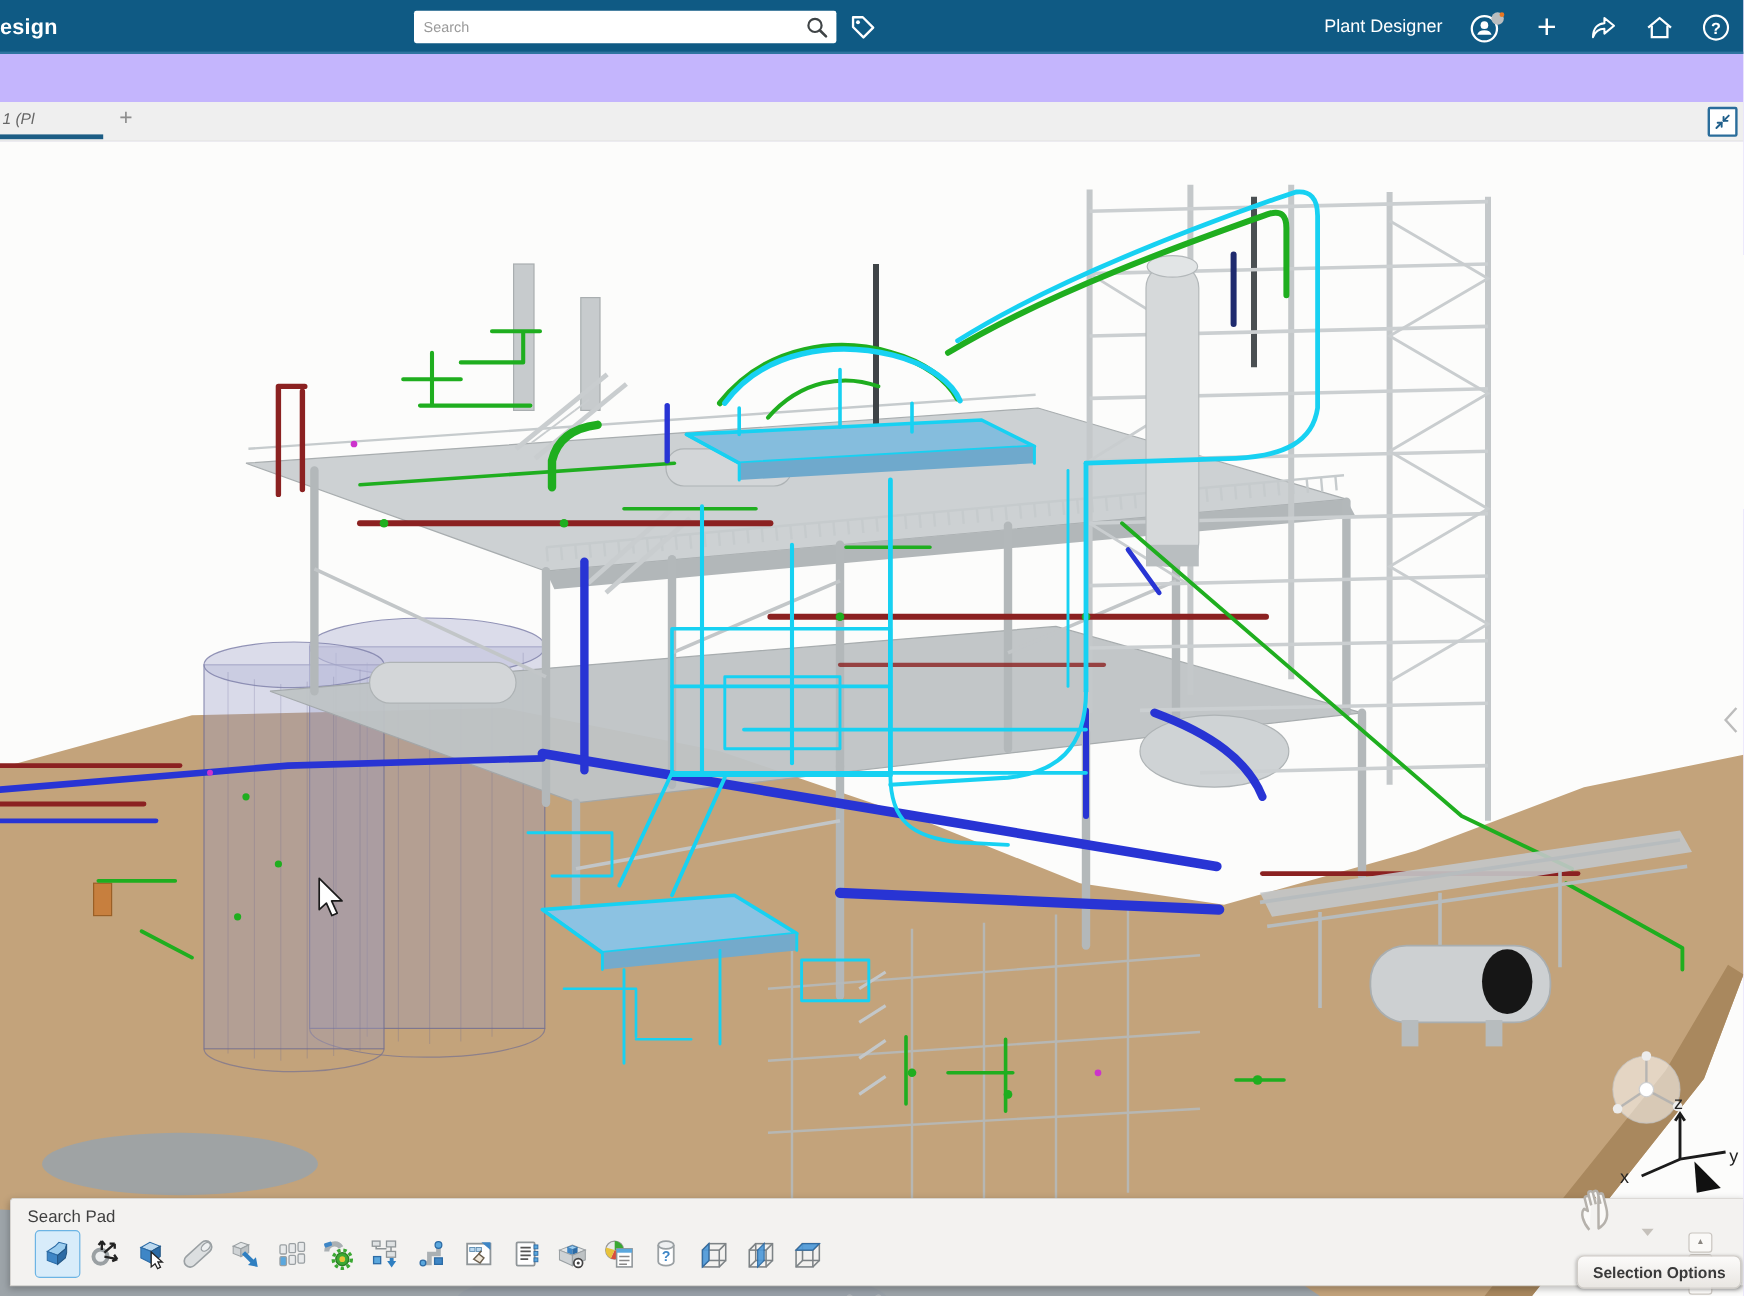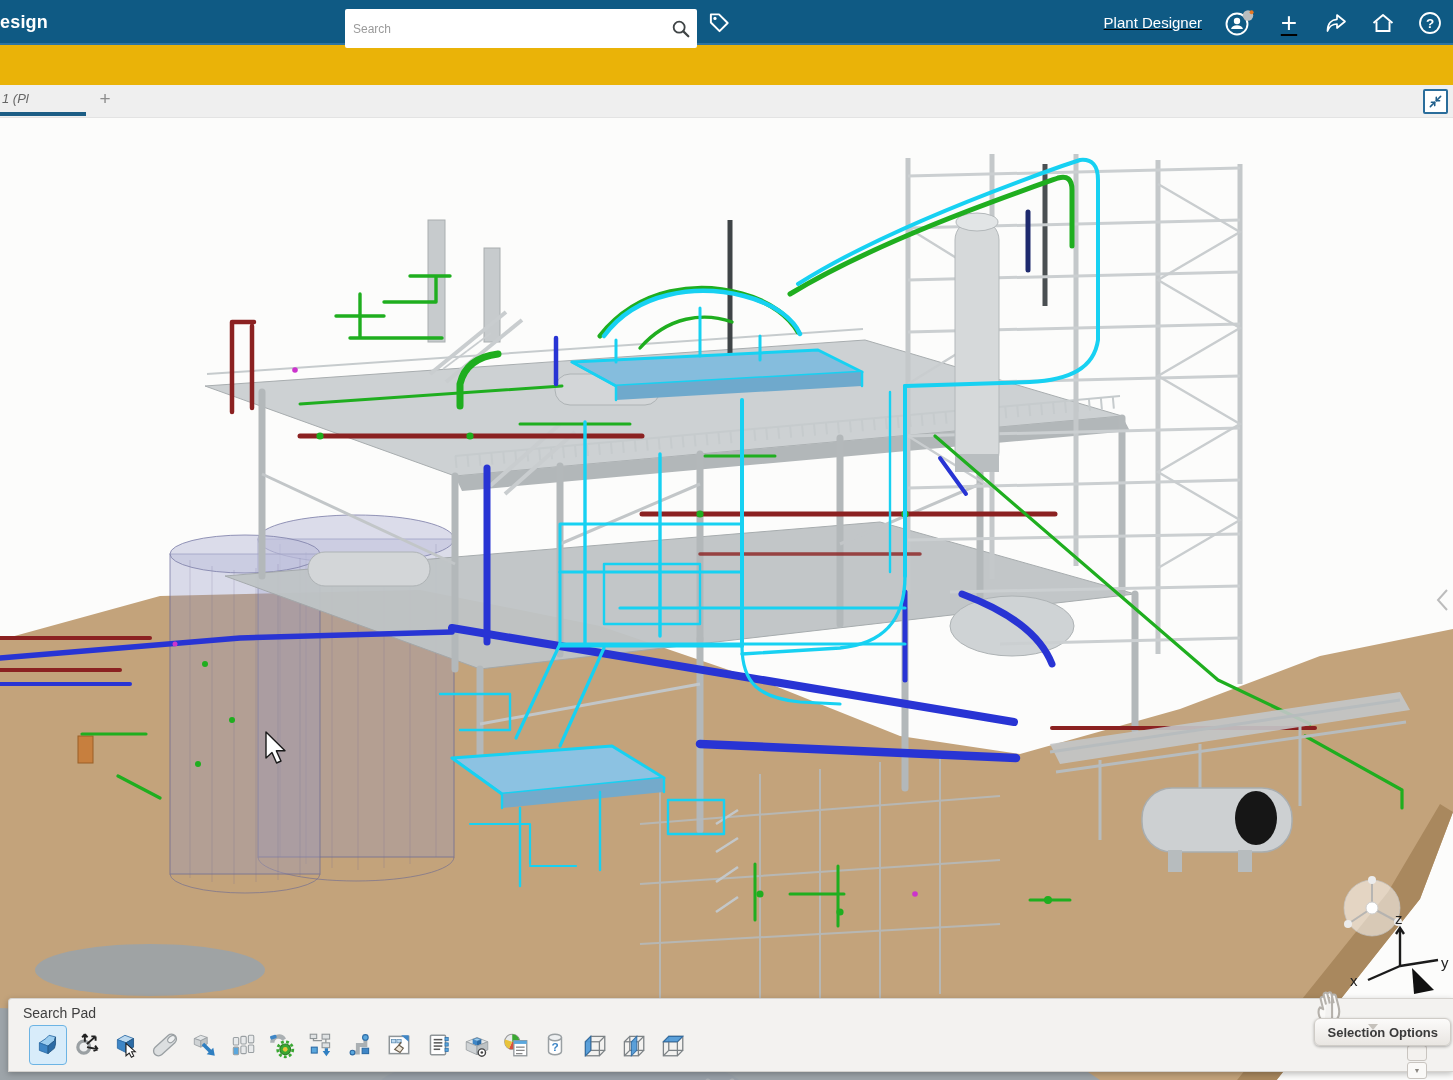--- a/index.html
+++ b/index.html
@@ -1,27 +1,27 @@
 <!DOCTYPE html>
 <html><head>
 <meta charset="utf-8">
 <style>
   * { margin:0; padding:0; box-sizing:border-box; }
   body { font-family:"Liberation Sans", sans-serif; background:#fff; }
-  .app { position:relative; width:1453px; height:1080px; overflow:hidden; background:#eab308; }
+  .app { position:relative; width:1453px; height:1080px; overflow:hidden; background:#c4b5fd; }
 
   
   .header { position:relative; height:45px; background:#0f5a84; border-bottom:2px solid #2e74a0; }
   .brand { position:absolute; left:0; top:12px; color:#fff; font-size:18px; font-weight:bold; letter-spacing:.2px; }
-  .search-wrap { position:absolute; left:345px; top:9px; width:352px; height:39px; background:#fff; border-radius:2px; display:flex; align-items:center; }
+  .search-wrap { position:absolute; left:345px; top:9px; width:352px; height:27px; background:#fff; border-radius:2px; display:flex; align-items:center; }
   .search-input { flex:1; border:none; outline:none; background:transparent; font-size:12px; color:#333; padding:0 8px; font-family:"Liberation Sans",sans-serif; }
   .search-input::placeholder { color:#9a9a9a; }
   .search-glass { width:22px; height:22px; margin-right:5px; cursor:pointer; flex:none; }
   .tag-btn { position:absolute; left:706px; top:9px; width:26px; height:27px; cursor:pointer; }
-  .hdr-right { position:absolute; right:10px; top:0; height:45px; display:flex; align-items:center; gap:21px;text-decoration:underline; }
+  .hdr-right { position:absolute; right:10px; top:0; height:45px; display:flex; align-items:center; gap:21px; }
   .hdr-user-label { color:#fff; font-size:15px; }
   .hdr-icon { position:relative; width:26px; height:26px; display:flex; align-items:center; justify-content:center; cursor:pointer; }
   .plus-glyph { color:#fff; font-size:28px; font-weight:300; line-height:26px; }
 
   
   .tabbar { position:relative; height:33px; background:#efefef; border-bottom:1px solid #e3e3e3;margin-top:40px; }
   .tab { position:absolute; left:0; top:0; height:29px; padding:6px 6px 0 2px; font-size:13px; font-style:italic; color:#666; cursor:pointer; }
   .tab-underline { position:absolute; left:0; top:27px; width:86px; height:4px; background:#1c5d85; }
   .new-tab { position:absolute; left:94px; top:3px; width:22px; height:22px; color:#8d8d8d; font-size:19px; font-weight:300; text-align:center; line-height:22px; cursor:pointer; }
   .collapse-btn { position:absolute; right:5px; top:4px; width:25px; height:25px; background:#fff; border:2px solid #2a6d9b; border-radius:2px; cursor:pointer; display:flex; align-items:center; justify-content:center; padding:0; }
@@ -39,21 +39,21 @@
   .tool { width:38px; height:40px; background:transparent; border:1px solid transparent; border-radius:4px;
     display:flex; align-items:center; justify-content:center; cursor:pointer; padding:0; }
   .tool.selected { background:#d8ecfa; border-color:#6cb4e4; }
   .tool svg { width:28px; height:28px; }
   .pad-scrollbar { position:absolute; right:24px; top:28px; width:22px; display:flex; flex-direction:column; gap:1px; }
   .sb-btn { width:20px; height:17px; background:#faf9f7; border:1px solid #c9c5c0; border-radius:3px;
     font-size:7px; color:#8a8680; display:flex; align-items:center; justify-content:center; cursor:pointer; padding:0; }
   .sb-thumb { width:20px; height:16px; background:#f3f1ee; border:1px solid #c9c5c0; border-radius:3px; cursor:pointer; }
 
   
-  .sel-opts { position:absolute; right:2px; top:900px; height:28px; display:flex; align-items:center; padding:0 12px;
+  .sel-opts { position:absolute; right:2px; top:928px; height:28px; display:flex; align-items:center; padding:0 12px;
     background:linear-gradient(#fcfbfa,#e9e6e2); border:1px solid #cfccc7; border-radius:6px;
     box-shadow:0 1px 3px rgba(0,0,0,.3); cursor:pointer;text-align:right; }
   .sel-opts-label { font-size:13px; font-weight:bold; color:#3a3a3a; white-space:nowrap; }
   .sel-opts-arrow { position:absolute; left:1368px; top:906px; width:0; height:0;
     border-left:5px solid transparent; border-right:5px solid transparent; border-top:6px solid #c5c1bb; }
   .hand-icon { position:absolute; left:1310px; top:868px; width:44px; height:42px; pointer-events:none; }
 
   .pad-chevron { position:absolute; left:704px; top:960px; width:32px; height:18px; cursor:pointer; }
 </style>
 </head>

